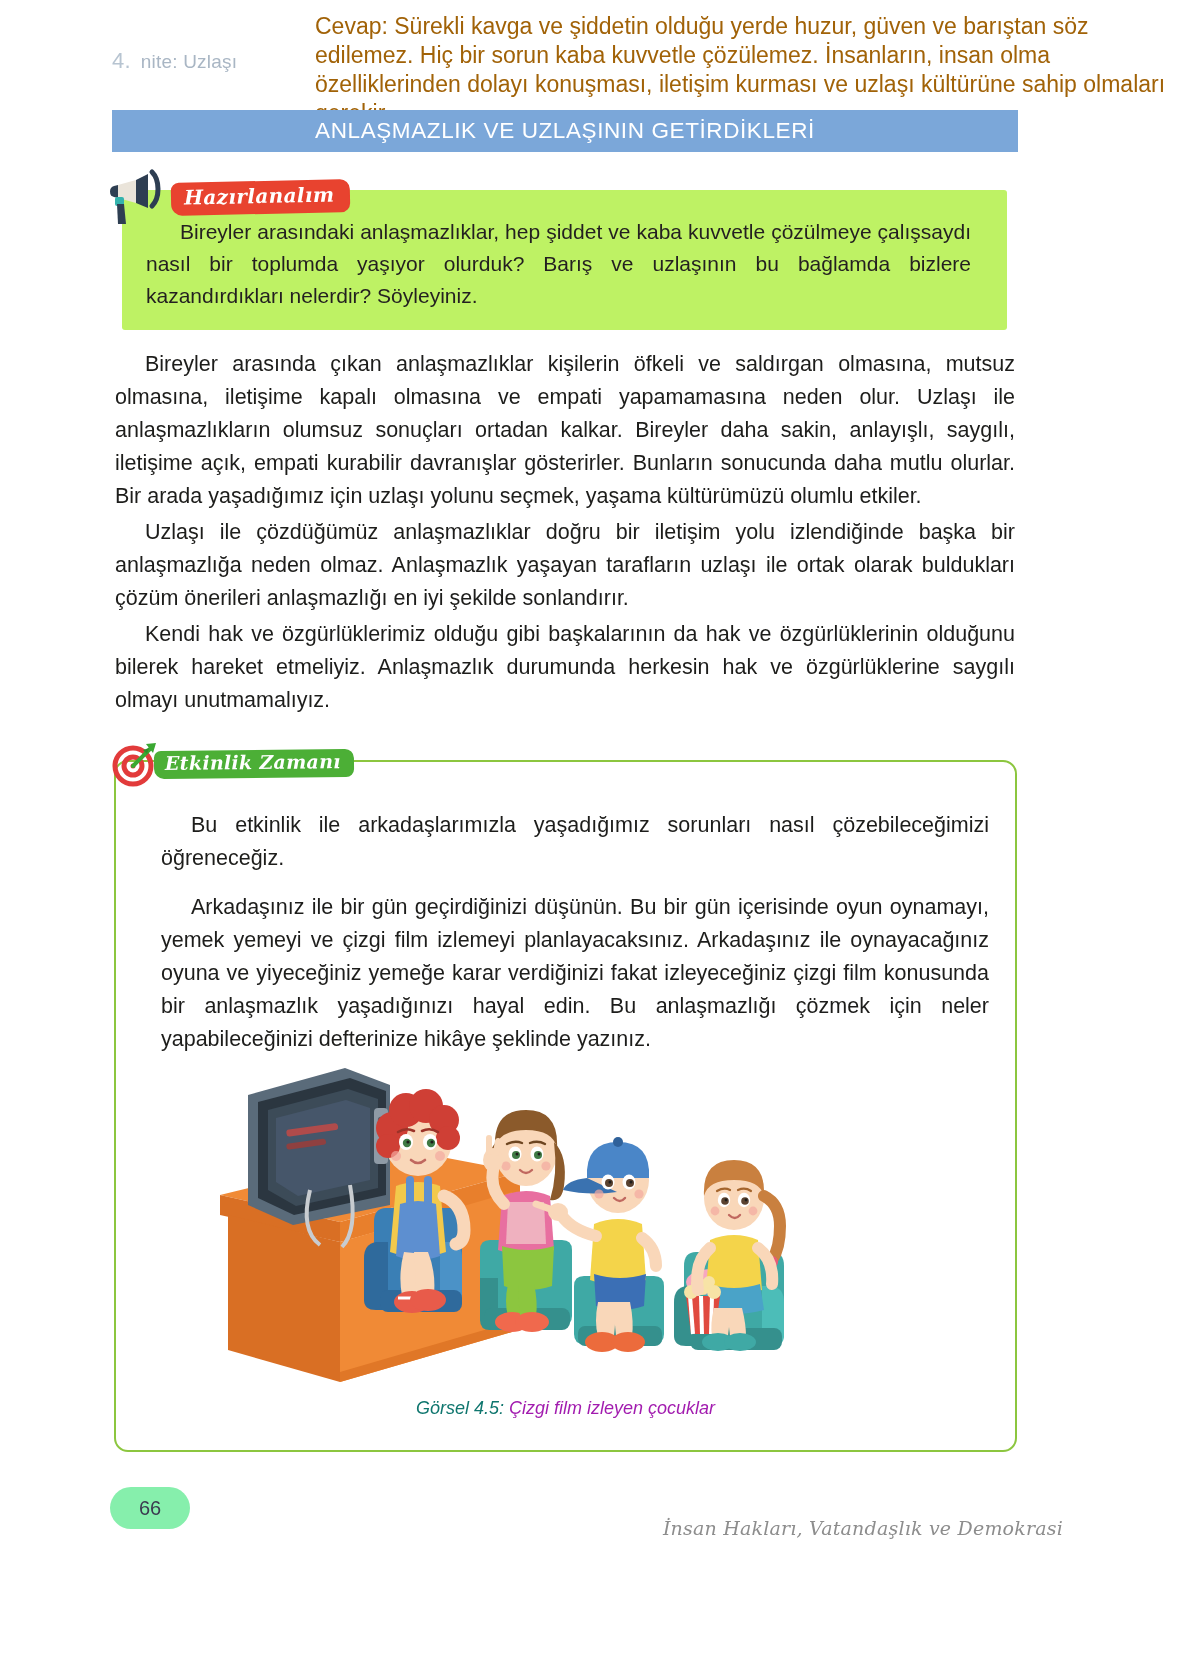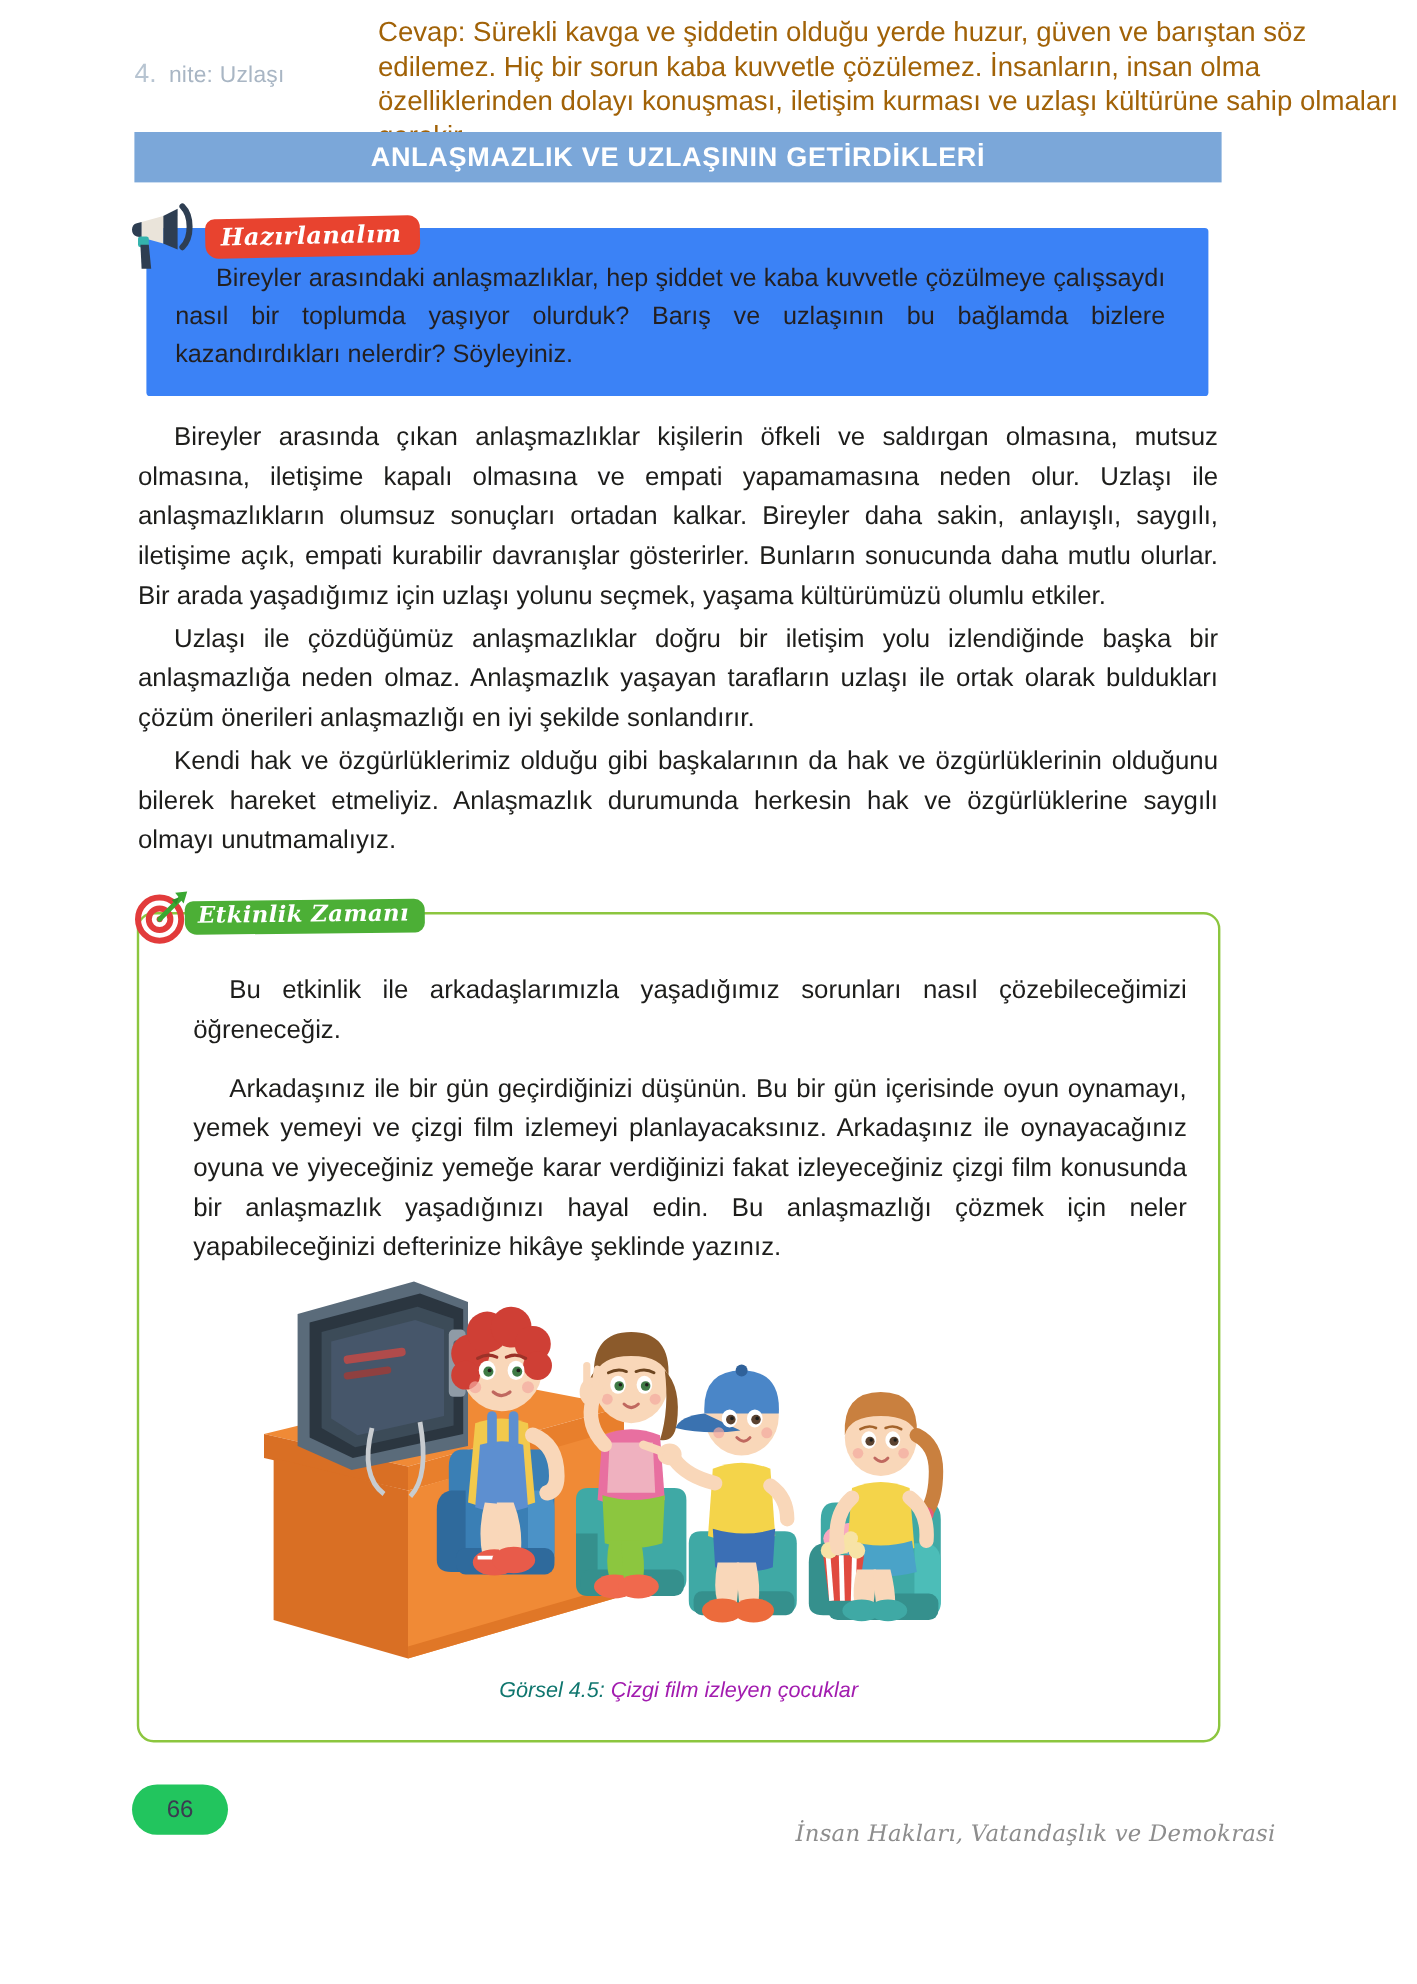--- a/index.html
+++ b/index.html
@@ -58,31 +58,30 @@
     top: 110px;
     width: 906px;
     height: 42px;
     background: #7ba7d9;
     color: #ffffff;
     display: flex;
     align-items: center;
     justify-content: center;
     font-size: 22.5px;
     letter-spacing: .6px;
-    font-weight: bold;
   }
 
   
   .prep-box {
     position: absolute;
     left: 122px;
     top: 190px;
     width: 885px;
     min-height: 132px;
-    background: #3b82f6;
+    background: #bef264;
     border-radius: 3px;
     padding: 26px 36px 18px 24px;
     box-sizing: border-box;
   }
   .prep-text {
     font-size: 21px;
     line-height: 32px;
     color: #231f20;
     text-align: justify;
     text-indent: 34px;
@@ -199,21 +198,21 @@
   .caption .cap-ref { color: #0f766e; }
   .caption .cap-txt { color: #a21caf; }
 
   
   .page-number {
     position: absolute;
     left: 110px;
     top: 1487px;
     width: 80px;
     height: 42px;
-    background: #22c55e;
+    background: #86efac;
     border-radius: 21px;
     display: flex;
     align-items: center;
     justify-content: center;
     color: #3b3b50;
     font-size: 20px;
   }
   .footer-title {
     position: absolute;
     right: 118px;

